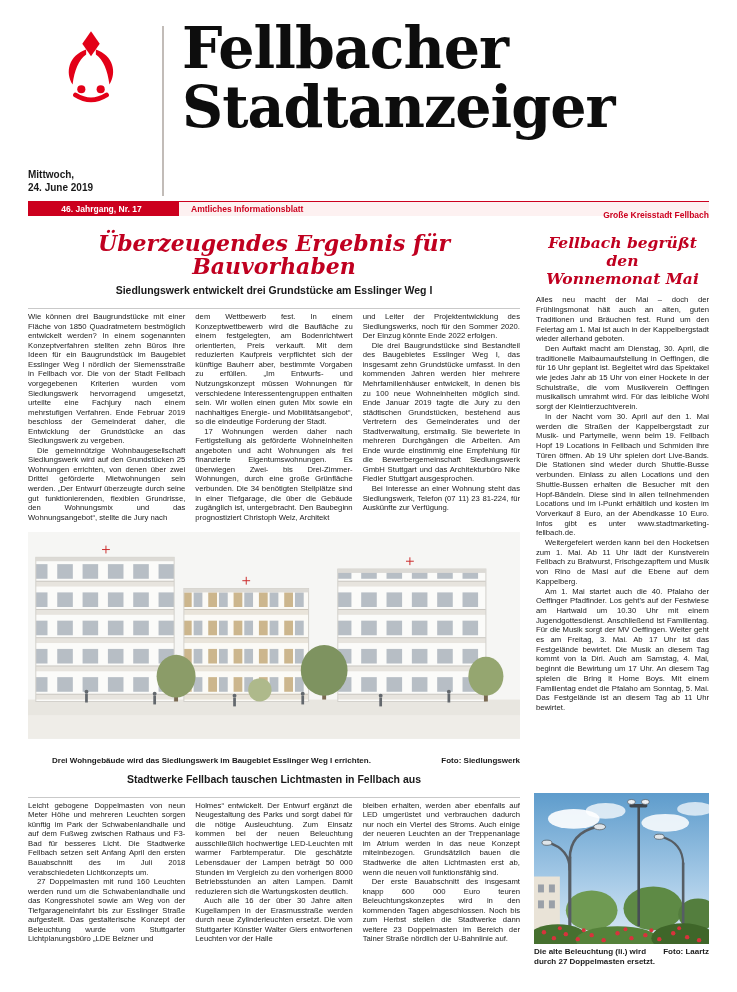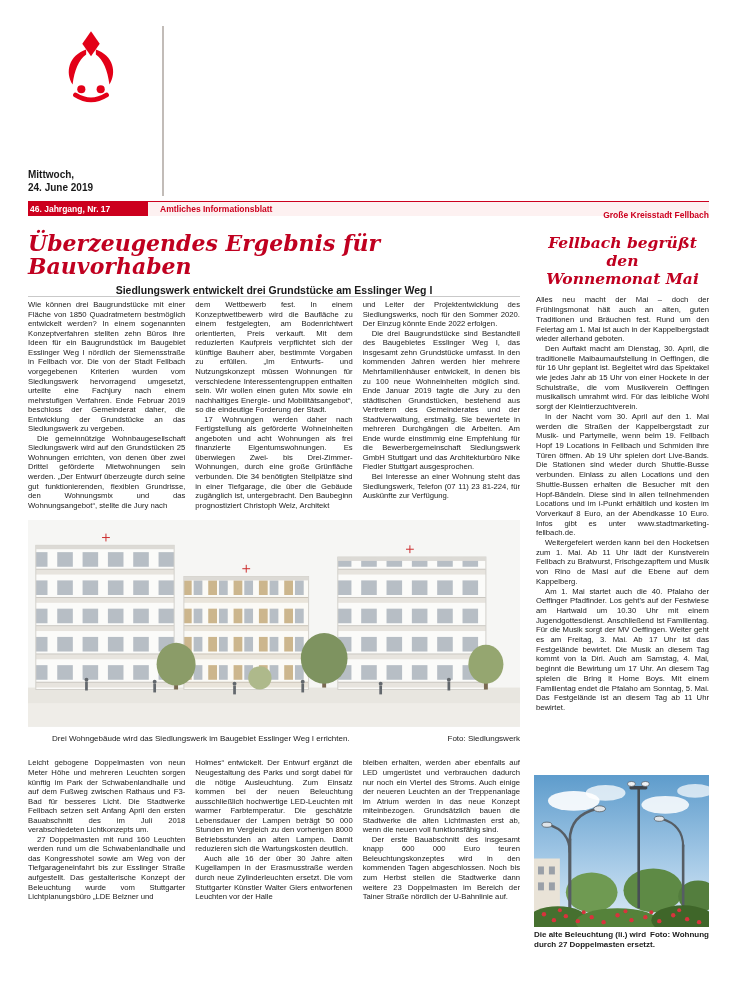--- a/index.html
+++ b/index.html
@@ -19,44 +19,44 @@
   .paper-title {
     flex:1; margin:2px 0 0 6px;
     font-family:"DejaVu Serif", serif; font-weight:bold;
     font-size:57px; line-height:1.04; letter-spacing:-1px; color:#0d0d0d;
   }
   .paper-title span { display:block; }
   
   .infobar { display:flex; align-items:stretch; height:15px; margin-top:3px;
              background:#fdf1f1; border-top:1px solid #cc001e; }
   .issue-badge { background:#cc001e; color:#ffffff; font-size:8.5px; font-weight:bold;
-                 width:120px; padding:2px 6px 0 2px; }
+                 width:151px; padding:2px 6px 0 2px;text-align:center; }
   .info-label { color:#cc001e; font-size:8.5px; font-weight:bold; flex:1; padding:2px 0 0 12px; }
   .info-city  { color:#cc001e; font-size:8.5px; font-weight:bold; padding:8px 0 0 0; }
   
   .mainrow { display:flex; gap:16px; margin-top:8px; }
   .left-main { width:492px; }
   .right-col { flex:1; }
   .headline {
     font-family:"DejaVu Serif", serif; font-style:italic; font-weight:bold;
-    color:#c00020; text-align:left; margin:8px 0 6px 0; font-size:22px; line-height:1.05;
+    color:#c00020; text-align:center; margin:8px 0 6px 0; font-size:22px; line-height:1.05;
   }
   .subhead {
     font-size:10.5px; font-weight:bold; text-align:center;
-    margin:0; padding-bottom:0; border-bottom:1px solid #c9c9c9;
+    margin:0; padding-bottom:12px; border-bottom:1px solid #c9c9c9;
   }
   .cols3 { display:flex; gap:10px; margin-top:3px; overflow:hidden; }
   .col { flex:1; font-size:7.7px; line-height:1.24; text-align:justify; }
   .col p, .right-text p { margin:0; }
   .col p + p, .right-text p + p { text-indent:9px; }
   .cols3.a1 { height:212px; }
   .cols3.a3 { height:188px; }
   .main-figure { margin:8px 0 0 0; }
   .main-figure svg { display:block; width:100%; height:auto; }
-  .figcap { display:flex; justify-content:space-between; font-size:8px; font-weight:normal; margin-top:7px;padding-left:24px; }
+  .figcap { display:flex; justify-content:space-between; font-size:8px; font-weight:bold; margin-top:17px;padding-left:24px; }
   
   .right-headline {
     font-family:"DejaVu Serif", serif; font-style:italic; font-weight:bold;
     color:#c00020; text-align:center; font-size:15.5px; line-height:1.15; margin:10px 0 8px 0;
   }
   .right-text { font-size:7.7px; line-height:1.26; text-align:justify; height:452px; overflow:hidden; }
   
   .bottomrow { display:flex; gap:14px; margin-top:8px; }
   .bottom-left { width:492px; }
   .bottom-right { flex:1; padding-top:20px; }
@@ -81,20 +81,24 @@
           <circle cx="42" cy="63" r="4.2" fill="#e30018"></circle>
           <path d="M16 69 Q32 79 48 69" stroke="#e30018" stroke-width="5" fill="none" stroke-linecap="round"></path>
         </svg>
       </div>
       <div class="dateline">
         <div>Mittwoch,</div>
         <div>24. June 2019</div>
       </div>
     </div>
     <div class="mast-rule"></div>
+    <h1 class="paper-title">
+      <span>Fellbacher</span>
+      <span>Stadtanzeiger</span>
+    </h1>
   </header>
 
   <div class="infobar">
     <span class="issue-badge">46. Jahrgang, Nr. 17</span>
     <span class="info-label">Amtliches Informationsblatt</span>
     <span class="info-city">Große Kreisstadt Fellbach</span>
   </div>
 
   <div class="mainrow">
 
@@ -194,20 +198,21 @@
           <p>Den Auftakt macht am Dienstag, 30. April, die traditionelle Maibaumaufstellung in Oeffingen, die für 16 Uhr geplant ist. Begleitet wird das Spektakel wie jedes Jahr ab 15 Uhr von einer Hockete in der Schulstraße, die vom Musikverein Oeffingen musikalisch umrahmt wird. Für das leibliche Wohl sorgt der Kleintierzuchtverein.</p>
           <p>In der Nacht vom 30. April auf den 1. Mai werden die Straßen der Kappelbergstadt zur Musik- und Partymeile, wenn beim 19. Fellbach Hopf 19 Locations in Fellbach und Schmiden ihre Türen öffnen. Ab 19 Uhr spielen dort Live-Bands. Die Stationen sind wieder durch Shuttle-Busse verbunden. Einlass zu allen Locations und den Shuttle-Bussen erhalten die Besucher mit den Hopf-Bändeln. Diese sind in allen teilnehmenden Locations und im i-Punkt erhältlich und kosten im Vorverkauf 8 Euro, an der Abendkasse 10 Euro. Infos gibt es unter www.stadtmarketing-fellbach.de.</p>
           <p>Weitergefeiert werden kann bei den Hocketsen zum 1. Mai. Ab 11 Uhr lädt der Kunstverein Fellbach zu Bratwurst, Frischgezapftem und Musik von Rino de Masi auf die Ebene auf dem Kappelberg.</p>
           <p>Am 1. Mai startet auch die 40. Pfalaho der Oeffinger Pfadfinder. Los geht's auf der Festwiese am Hartwald um 10.30 Uhr mit einem Jugendgottesdienst. Anschließend ist Familientag. Für die Musik sorgt der MV Oeffingen. Weiter geht es am Freitag, 3. Mai. Ab 17 Uhr ist das Festgelände bewirtet. Die Musik an diesem Tag kommt von la Diri. Auch am Samstag, 4. Mai, beginnt die Bewirtung um 17 Uhr. An diesem Tag spielen die Bring It Home Boys. Mit einem Familientag endet die Pfalaho am Sonntag, 5. Mai. Das Festgelände ist an diesem Tag ab 11 Uhr bewirtet.</p>
         </div>
     </section>
   </div>
 
   <div class="bottomrow">
     <section class="bottom-left">
+      <h3 class="subhead">Stadtwerke Fellbach tauschen Lichtmasten in Fellbach aus</h3>
       <div class="cols3 a3">
         <div class="col">
             <p>Leicht gebogene Doppelmasten von neun Meter Höhe und mehreren Leuchten sorgen künftig im Park der Schwabenlandhalle und auf dem Fußweg zwischen Rathaus und F3-Bad für besseres Licht. Die Stadtwerke Fellbach setzen seit Anfang April den ersten Bauabschnitt des im Juli 2018 verabschiedeten Lichtkonzepts um.</p>
             <p>27 Doppelmasten mit rund 160 Leuchten werden rund um die Schwabenlandhalle und das Kongresshotel sowie am Weg von der Tiefgarageneinfahrt bis zur Esslinger Straße aufgestellt. Das gestalterische Konzept der Beleuchtung wurde vom Stuttgarter Lichtplanungsbüro „LDE Belzner und</p>
           </div>
         <div class="col">
             <p>Holmes“ entwickelt. Der Entwurf ergänzt die Neugestaltung des Parks und sorgt dabei für die nötige Ausleuchtung. Zum Einsatz kommen bei der neuen Beleuchtung ausschließlich hochwertige LED-Leuchten mit warmer Farbtemperatur. Die geschätzte Lebensdauer der Lampen beträgt 50 000 Stunden im Vergleich zu den vorherigen 8000 Betriebsstunden an alten Lampen. Damit reduzieren sich die Wartungskosten deutlich.</p>
             <p>Auch alle 16 der über 30 Jahre alten Kugellampen in der Erasmusstraße werden durch neue Zylinderleuchten ersetzt. Die vom Stuttgarter Künstler Walter Giers entworfenen Leuchten vor der Halle</p>
           </div>
         <div class="col">
@@ -278,20 +283,20 @@
               <circle cx="154" cy="145" r="2.2"></circle>
             <circle cx="166" cy="148" r="2.2"></circle>
               <circle cx="26" cy="136" r="2"></circle>
               <circle cx="50" cy="138" r="2"></circle>
             <circle cx="92" cy="137" r="2"></circle>
               <circle cx="118" cy="138" r="2"></circle>
               <circle cx="146" cy="136" r="2"></circle>
           </g>
         </svg>
         <figcaption class="photo-caption">
-          <span class="credit">Foto: Wohnung</span>
+          <span class="credit">Foto: Laartz</span>
           <span>Die alte Beleuchtung (li.) wird durch 27 Doppelmasten ersetzt.</span>
         </figcaption>
       </figure>
     </section>
   </div>
 
 </div>
 
 </body></html>

